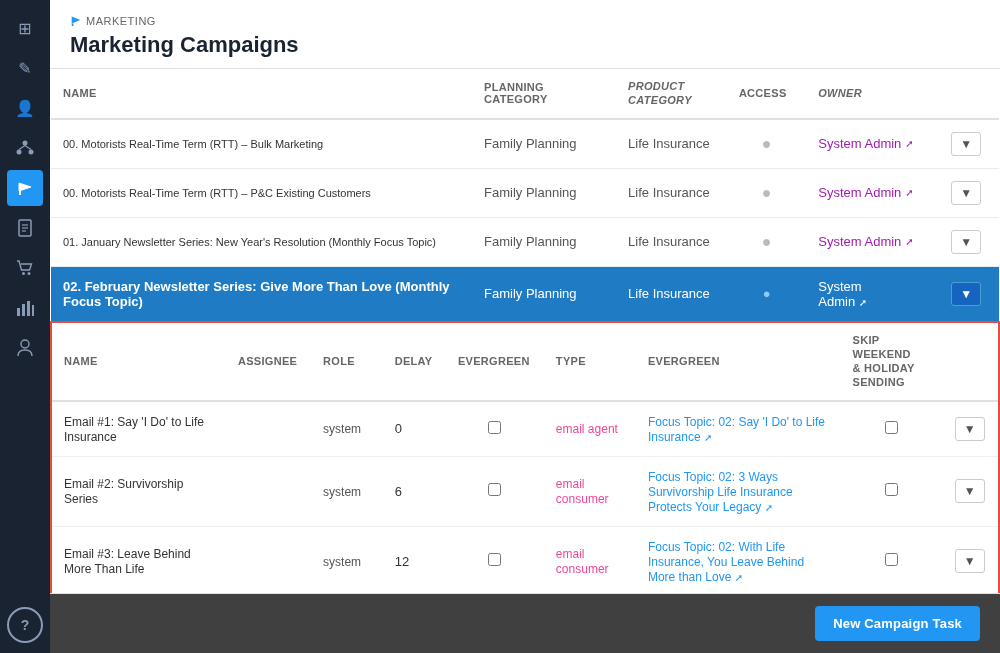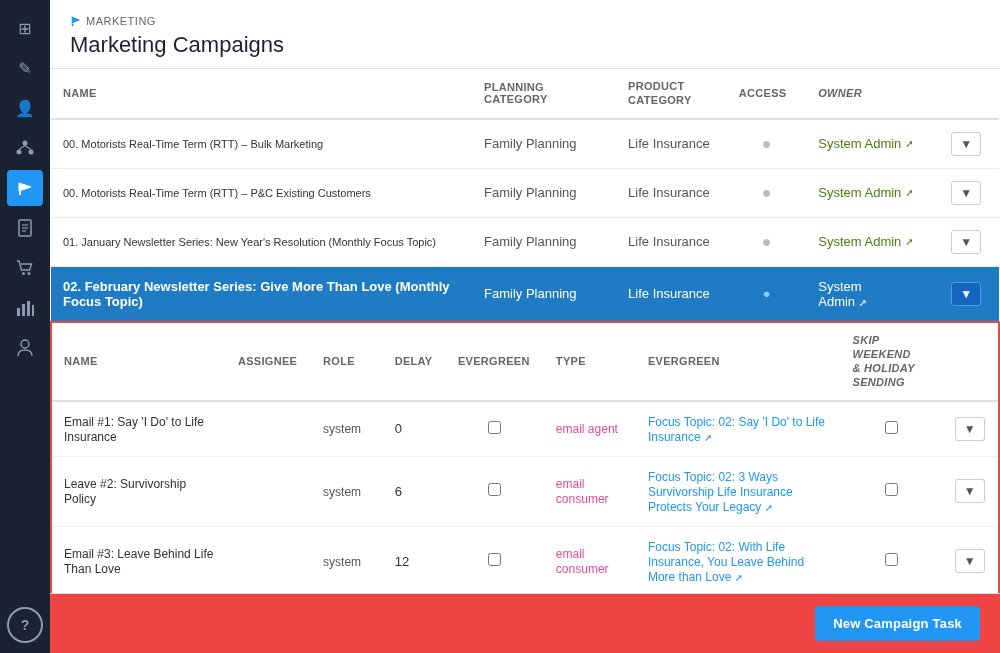--- a/index.html
+++ b/index.html
@@ -47,21 +47,21 @@
     .breadcrumb {
       font-size: 11px;
       color: #666;
       margin-bottom: 4px;
       display: flex;
       align-items: center;
       gap: 4px;
     }
     .page-title {
       font-size: 22px;
-      font-weight: 400;
+      font-weight: 700;
       color: #1a2332;
     }
 
     
     .table-container {
       flex: 1;
       overflow-y: auto;
       padding: 0;
     }
 
@@ -86,21 +86,21 @@
     .main-table tbody td {
       padding: 12px 12px;
       vertical-align: middle;
       color: #333;
       font-size: 13px;
     }
     .campaign-name { font-size: 11px; color: #333; }
     .planning-cat { color: #555; font-size: 13px; }
     .product-cat { color: #555; font-size: 13px; }
 
-    .owner-link { color: #4d7c0f; text-decoration: none; font-size: 13px; display: flex; align-items: center; gap: 2px; }
+    .owner-link { color: #a21caf; text-decoration: none; font-size: 13px; display: flex; align-items: center; gap: 2px; }
 
     .dropdown-btn {
       background: #fff;
       border: 1px solid #ccc;
       border-radius: 3px;
       padding: 4px 8px;
       cursor: pointer;
       color: #555;
       font-size: 12px;
     }
@@ -132,21 +132,21 @@
 
     .checkbox-cell { text-align: center; }
     input[type="checkbox"] { cursor: pointer; }
 
     
     .table-footer {
       padding: 12px 20px;
       border-top: 1px solid #e0e0e0;
       display: flex;
       justify-content: flex-end;
-      background: #ef4444;
+      background: #404040;
     }
     .new-task-btn {
       background: #2196F3;
       color: #fff;
       border: none;
       border-radius: 4px;
       padding: 10px 18px;
       font-size: 13px;
       font-weight: 600;
       cursor: pointer;
@@ -161,21 +161,21 @@
     .col-action { width: 50px; }
 
     
     .tcol-name { width: 170px; }
     .tcol-assignee { width: 80px; }
     .tcol-role { width: 70px; }
     .tcol-delay { width: 55px; }
     .tcol-evergreen { width: 80px; }
     .tcol-type { width: 90px; }
     .tcol-template { width: 200px; }
-    .tcol-skip { width: 100px; font-style: italic; }
+    .tcol-skip { width: 100px; }
     .tcol-action { width: 50px; }
 
     .ext-icon { font-size: 10px; margin-left: 2px; }
   </style>
 </head>
 <body>
 
 <div class="sidebar">
   <div class="sidebar-icon">⊞</div>
   <div class="sidebar-icon">✎</div>
@@ -241,21 +241,21 @@
     </div>
     <h1 class="page-title">Marketing Campaigns</h1>
   </div>
 
   <div class="table-container">
     <table class="main-table">
       <thead>
         <tr>
           <th class="col-name-wide">NAME</th>
           <th class="col-planning">PLANNING CATEGORY</th>
-          <th class="col-product" style="line-height:1.3;">PRODUCT<br>CATEGORY</th>
+          <th class="col-product" style="line-height:1.3;font-style:italic;">PRODUCT<br>CATEGORY</th>
           <th class="col-access">ACCESS</th>
           <th class="col-owner">OWNER</th>
           <th class="col-action"></th>
         </tr>
       </thead>
       <tbody>
 
         <tr>
           <td>
             <span class="campaign-name">00. Motorists Real-Time Term (RTT) – Bulk Marketing</span>
@@ -367,39 +367,39 @@
                     <a class="task-link" href="#">Focus Topic: 02: Say 'I Do' to Life Insurance <span style="font-size:10px;">➚</span></a>
                   </td>
                   <td class="checkbox-cell"><input type="checkbox" style=""></td>
                   <td>
                     <button class="dropdown-btn">▼</button>
                   </td>
                 </tr>
 
                 <tr class="task-row">
                   <td>
-                    <span class="task-name">Leave #2: Survivorship Policy</span>
+                    <span class="task-name">Email #2: Survivorship Series</span>
                   </td>
                   <td><span></span></td>
                   <td><span class="task-role">system</span></td>
                   <td><span>6</span></td>
                   <td class="checkbox-cell"><input type="checkbox" style=""></td>
                   <td><span class="task-type">email consumer</span></td>
                   <td>
                     <a class="task-link" href="#">Focus Topic: 02: 3 Ways Survivorship Life Insurance Protects Your Legacy <span style="font-size:10px;">➚</span></a>
                   </td>
                   <td class="checkbox-cell"><input type="checkbox" style=""></td>
                   <td>
                     <button class="dropdown-btn">▼</button>
                   </td>
                 </tr>
 
                 <tr class="task-row">
                   <td>
-                    <span class="task-name">Email #3: Leave Behind Life Than Love</span>
+                    <span class="task-name">Email #3: Leave Behind More Than Life</span>
                   </td>
                   <td><span></span></td>
                   <td><span class="task-role">system</span></td>
                   <td><span>12</span></td>
                   <td class="checkbox-cell"><input type="checkbox" style=""></td>
                   <td><span class="task-type">email consumer</span></td>
                   <td>
                     <a class="task-link" href="#">Focus Topic: 02: With Life Insurance, You Leave Behind More than Love <span style="font-size:10px;">➚</span></a>
                   </td>
                   <td class="checkbox-cell"><input type="checkbox" style=""></td>

